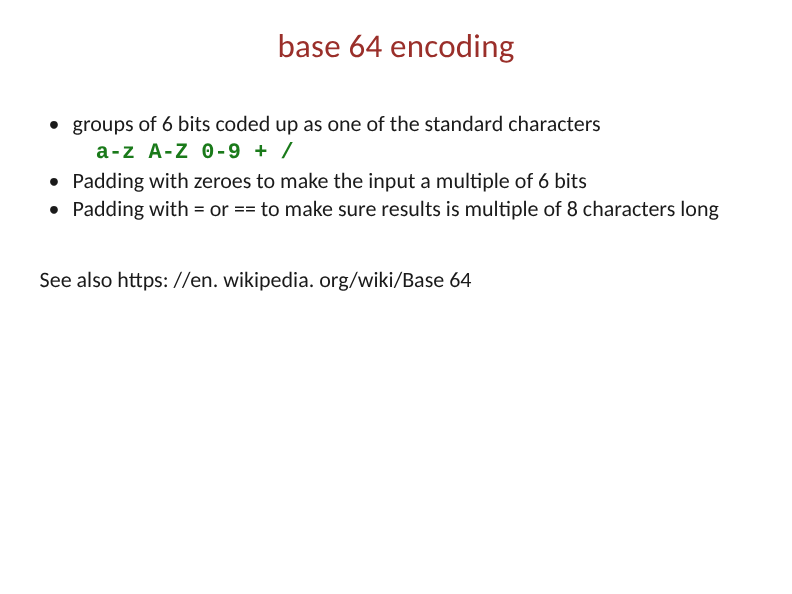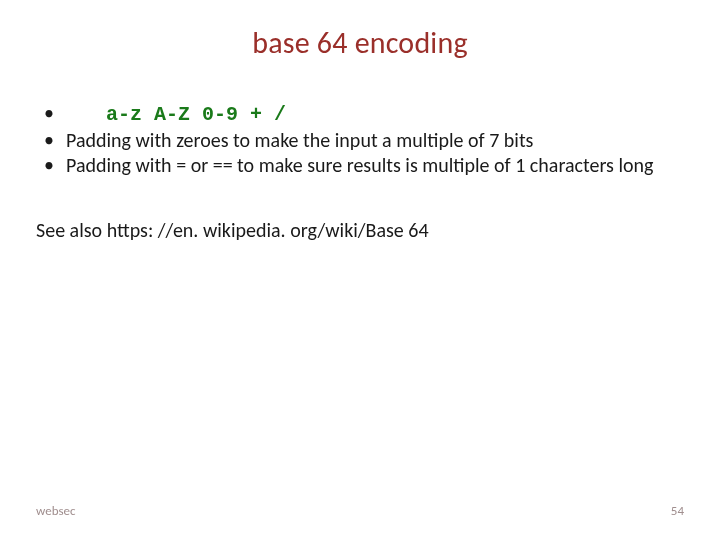--- a/index.html
+++ b/index.html
@@ -44,21 +44,21 @@
   ul.bullets > li::before {
     content: "•";
     position: absolute;
     left: -22px;
     top: 0;
     font-size: 20px;
     color: #1a1a1a;
   }
   .code-line {
     display: block;
-    margin-left: 40px;
+    margin-left: 21px;
     font-family: "Courier New", Courier, monospace;
     font-size: 20px;
     font-weight: 700;
     color: #1a7a1a;
     line-height: 1.35;
   }
   .see-also {
     font-size: 20px;
     margin-top: 40px;
     font-weight: 400;
@@ -80,30 +80,27 @@
 </style>
 </head>
 <body>
 
 <div class="slide">
 
   <div class="title">base 64 encoding</div>
 
   <ul class="bullets">
     <li>
+      <span>groups of 6 bits coded up as one of the standard characters</span>
       <span class="code-line">a-z A-Z 0-9 + /</span>
     </li>
     <li>
-      <span>Padding with zeroes to make the input a multiple of 7 bits</span>
+      <span>Padding with zeroes to make the input a multiple of 6 bits</span>
     </li>
     <li>
-      <span>Padding with = or == to make sure results is multiple of 1 characters long</span>
+      <span>Padding with = or == to make sure results is multiple of 8 characters long</span>
     </li>
   </ul>
 
   <div class="see-also">See also https: //en. wikipedia. org/wiki/Base 64</div>
 
-  <div class="footer">
-    <span>websec</span>
-    <span class="pagenum">54</span>
-  </div>
 
 </div>
 
 </body></html>

